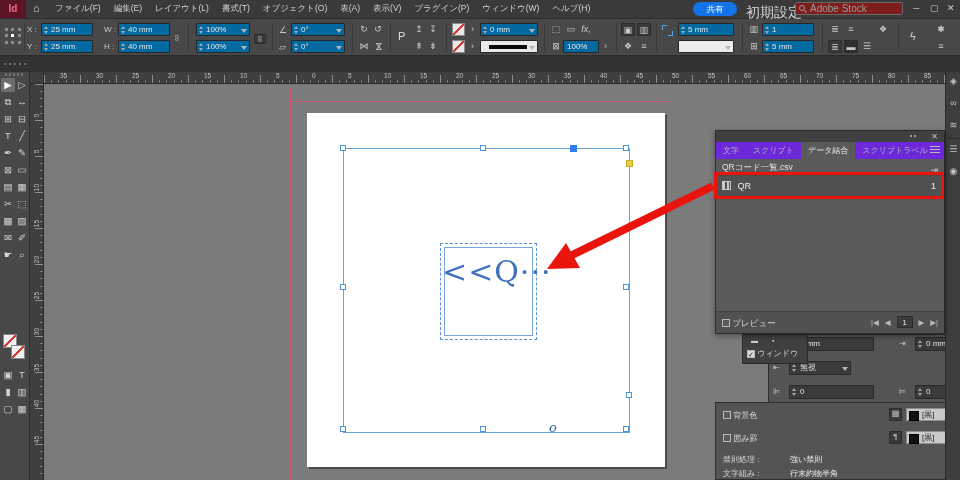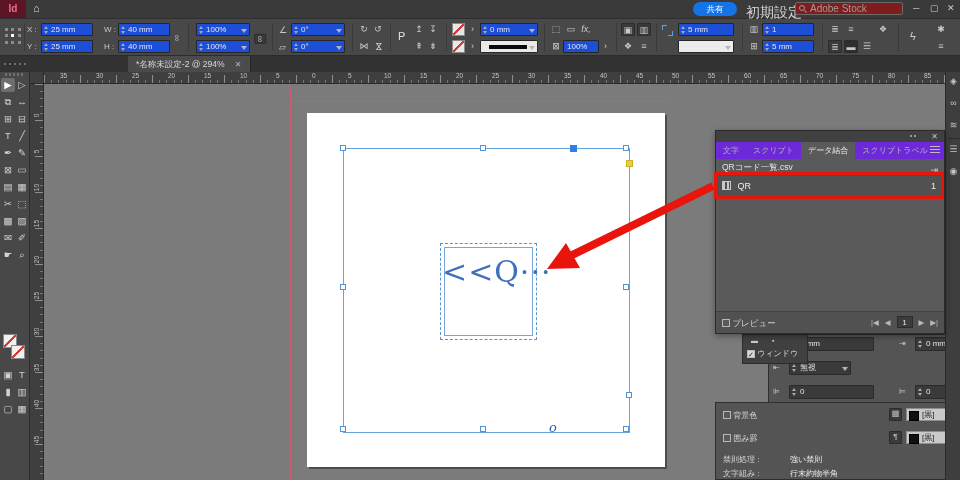--- a/index.html
+++ b/index.html
@@ -22,21 +22,21 @@
     border:1px solid #6a6a6a; border-radius:2px; color:#9b9b9b; font-size:10px; line-height:11px; padding-left:14px; }
   .mag { position:absolute; left:3px; top:2px; width:6px; height:6px; border:1px solid #9b9b9b; border-radius:50%; }
   .mag::after { content:""; position:absolute; left:4px; top:5px; width:3px; height:1px; background:#9b9b9b; transform:rotate(45deg); }
   .winctl { position:absolute; top:3px; color:#cfcfcf; font-size:9px; }
 
   
   #ctrlbar { position:absolute; left:0; top:18px; width:960px; height:38px; background:#484848;
     border-top:1px solid #2e2e2e; border-bottom:1px solid #2b2b2b; z-index:19; }
   .sep { position:absolute; top:4px; bottom:4px; width:1px; background:#3a3a3a; }
   .clbl { position:absolute; color:#c9c9c9; font-size:8px; }
-  .fld { position:absolute; background:#1d4ed8; border:1px solid #262626; border-radius:1px;
+  .fld { position:absolute; background:#0369a1; border:1px solid #262626; border-radius:1px;
     color:#e6e6e6; font-size:8px; line-height:11px; height:13px; padding:0 3px 0 9px; white-space:nowrap; overflow:hidden; }
   .st { position:absolute; left:1px; top:0; width:6px; height:11px; }
   .st::before { content:""; position:absolute; left:1px; top:2px; border-left:2px solid transparent;
     border-right:2px solid transparent; border-bottom:3px solid #a8a8a8; }
   .st::after { content:""; position:absolute; left:1px; top:7px; border-left:2px solid transparent;
     border-right:2px solid transparent; border-top:3px solid #a8a8a8; }
   .dd { position:absolute; right:2px; top:5px; border-left:3px solid transparent; border-right:3px solid transparent;
     border-top:4px solid #b5b5b5; }
   .ddfld { padding-right:10px; }
   .ib { position:absolute; width:14px; height:13px; color:#c9c9c9; font-size:9px; line-height:13px; text-align:center; }
@@ -156,20 +156,32 @@
   
   #ann { position:absolute; left:0; top:0; width:960px; height:480px; z-index:50; pointer-events:none; }
   #redrect { position:absolute; left:714px; top:172px; width:230px; height:27px; border:3px solid #e9140b; }
 </style>
 </head>
 <body>
 
 <div id="menubar">
   <div id="logo">Id</div>
   <span id="home-ic">⌂</span>
+  <div id="menu-items">
+      <span>ファイル(F)</span>
+      <span>編集(E)</span>
+      <span>レイアウト(L)</span>
+      <span>書式(T)</span>
+      <span>オブジェクト(O)</span>
+      <span>表(A)</span>
+      <span>表示(V)</span>
+      <span>プラグイン(P)</span>
+      <span>ウィンドウ(W)</span>
+      <span>ヘルプ(H)</span>
+    </div>
   <div id="share-btn">共有</div>
   <div id="workspace"><span>初期設定</span><span class="car"></span></div>
   <div id="searchbox">
     <span class="mag"></span>
     <span>Adobe Stock</span>
   </div>
   <span class="winctl" style="left:913px">─</span>
   <span class="winctl" style="left:930px">▢</span>
   <span class="winctl" style="left:947px">✕</span>
 </div>
@@ -256,24 +268,20 @@
   <span class="ib" style="left:860px;top:21px">☰</span>
   <span class="ib" style="left:876px;top:4px">❖</span>
   <div class="sep" style="left:898px"></div>
   <span class="ib" style="left:906px;top:11px;font-size:11px">ϟ</span>
   <span class="ib" style="left:934px;top:4px">✱</span>
   <span class="ib" style="left:934px;top:21px">≡</span>
 </div>
 
 <div id="tabbar">
   <div id="tab-dots"></div>
-  <div id="doc-tab">
-    <span>*名称未設定-2 @ 294%</span>
-    <span class="x">✕</span>
-  </div>
 </div>
 
 <div id="main">
 
   <div id="toolcol">
     <div id="tool-dots"></div>
     <div id="tools">
         <div class="tool active" style="left: 1px; top: 6px;">▶</div>
         <div class="tool" style="left: 15px; top: 6px;">▷</div>
         <div class="tool" style="left: 1px; top: 23px;">⧉</div>

